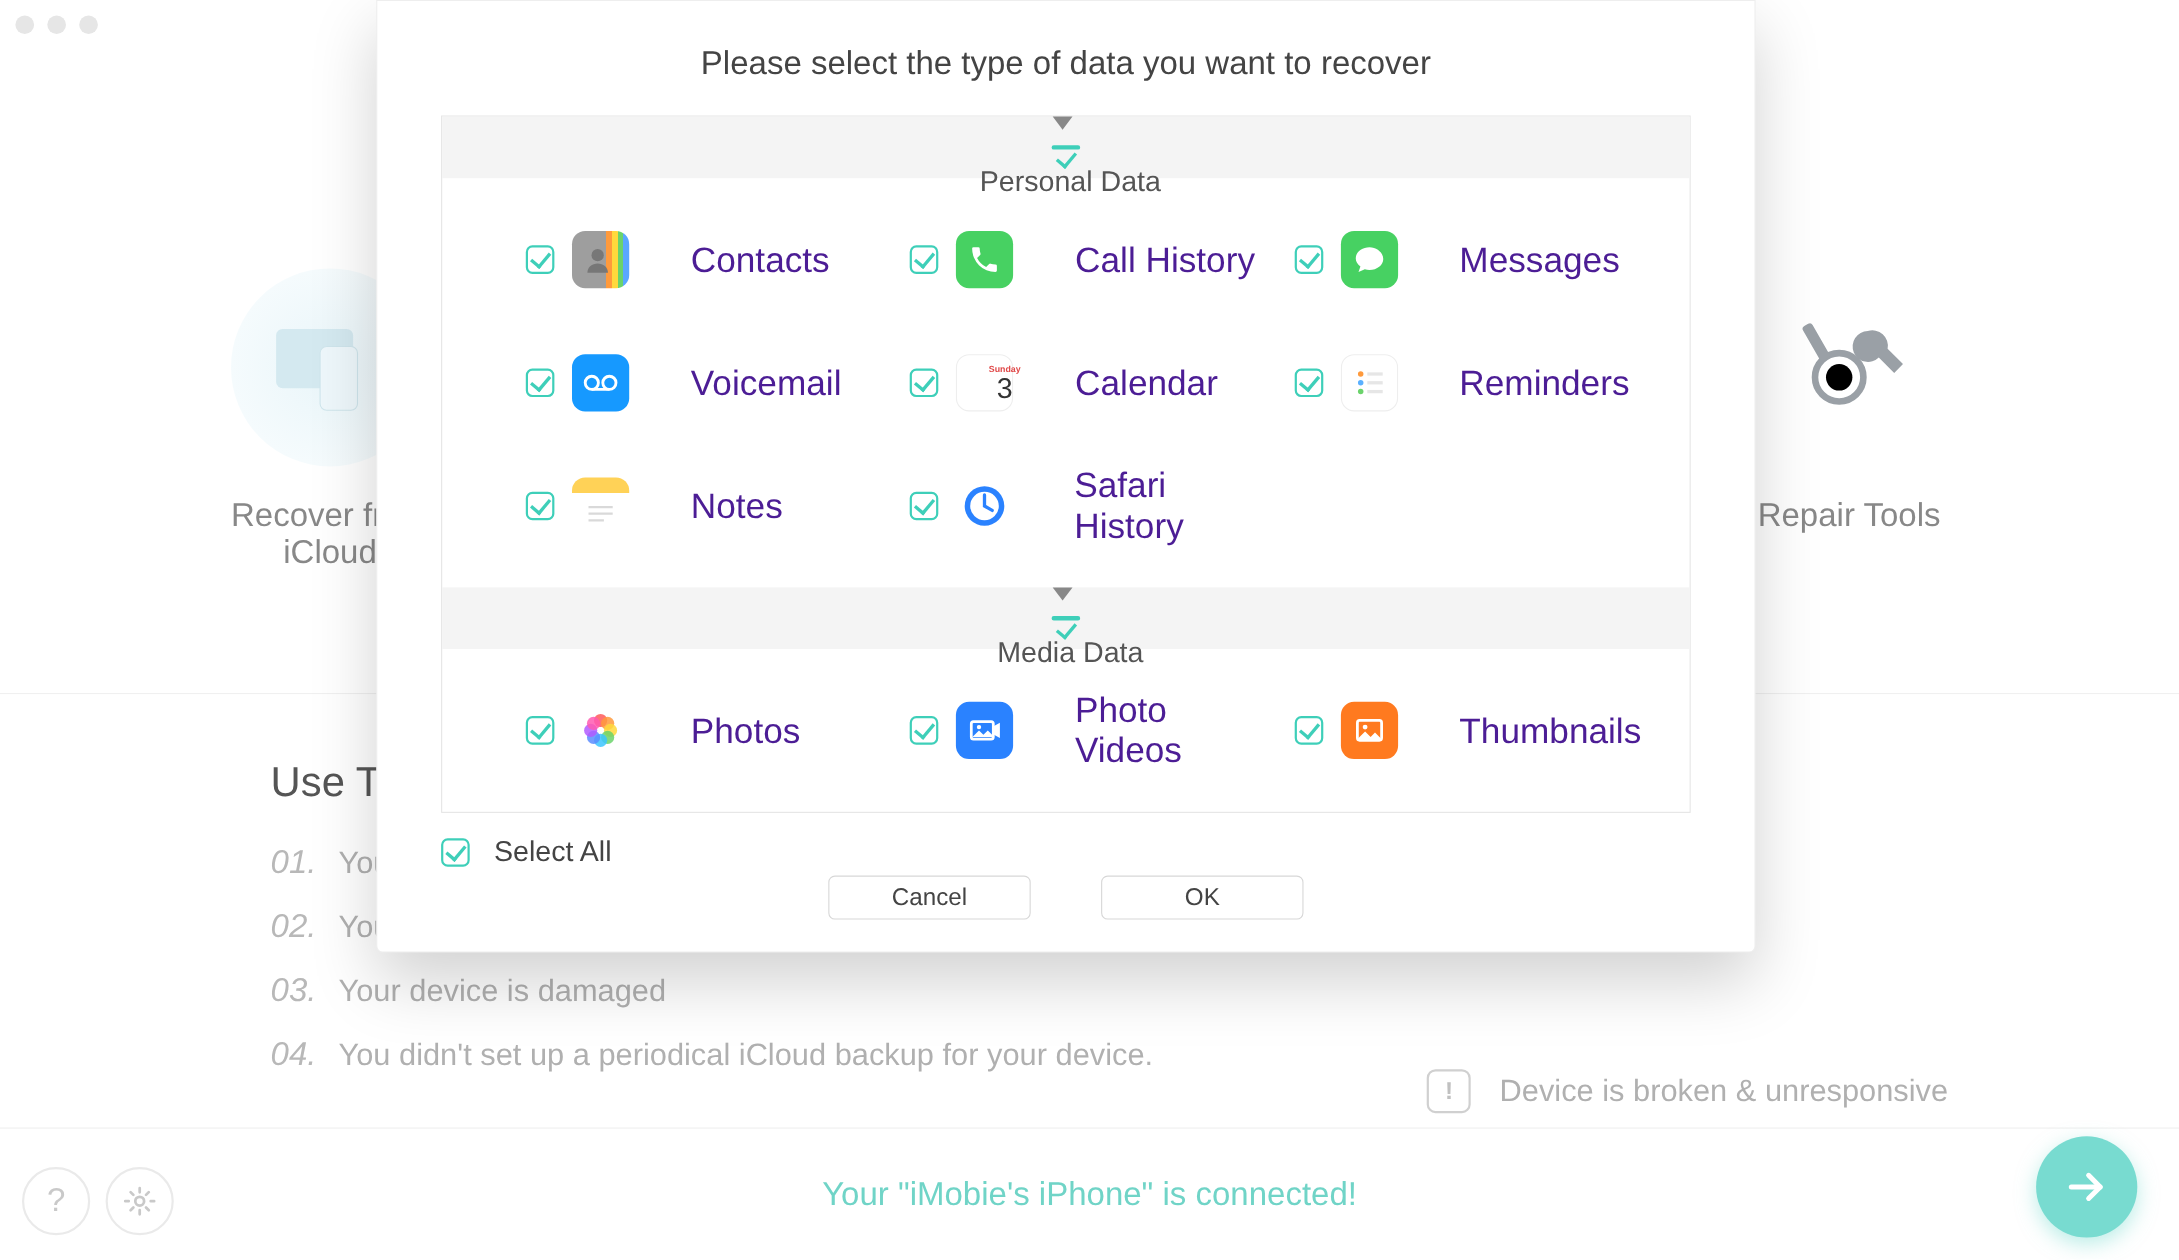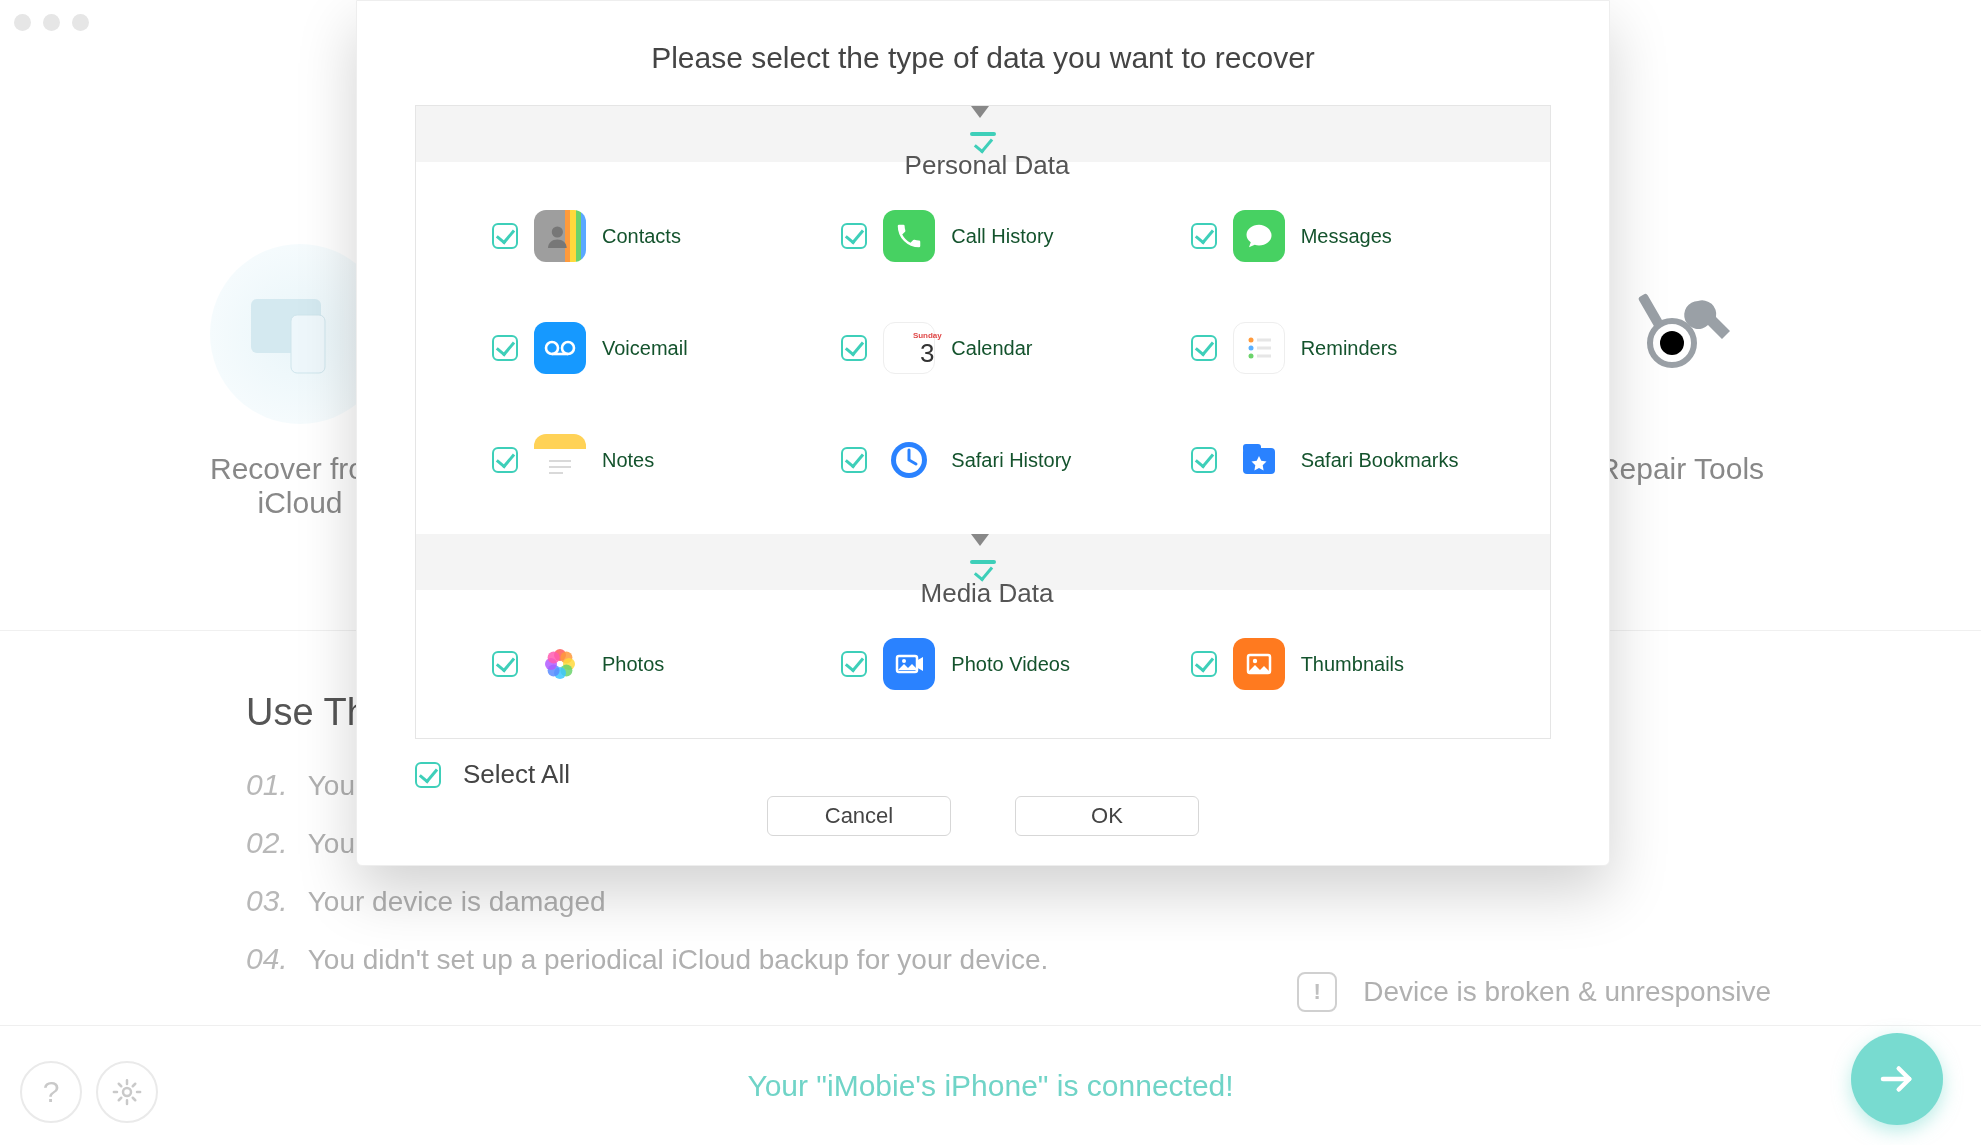--- a/index.html
+++ b/index.html
@@ -28,33 +28,33 @@
   
   .page { position: relative; width: 1981px; height: 1145px; }
 
   .footer { position: absolute; bottom: 0; left: 0; right: 0; height: 120px; border-top: 1px solid #efefef; display:flex; align-items:center; justify-content:center;}
   .footer-text { color:#70d4c7; font-size: 30px; font-weight: 300; }
   .footer-left { position:absolute; left: 20px; bottom: 22px; display:flex; gap: 14px;}
   .circ-btn { width: 62px; height: 62px; border-radius: 50%; border: 2px solid #eaeaea; display:flex; align-items:center; justify-content:center; color:#c9c9c9; font-size:30px; cursor:pointer;}
   .next-btn { position:absolute; right: 38px; bottom: 20px; width: 92px; height: 92px; border-radius: 50%; background: #78dbd0; display:flex; align-items:center; justify-content:center; box-shadow: 0 6px 18px rgba(120,219,208,.5); cursor:pointer;}
 
   
-  .modal { position:absolute; left: 356px; top: 0; width: 1254px; height: 866px; background:#fff; border:1px solid #eee; border-radius: 0 0 6px 6px; box-shadow: 0 26px 60px rgba(0,0,0,.18); padding: 40px 0 24px 0; display:flex; flex-direction:column; }
+  .modal { position:absolute; left: 342px; top: 0; width: 1254px; height: 866px; background:#fff; border:1px solid #eee; border-radius: 0 0 6px 6px; box-shadow: 0 26px 60px rgba(0,0,0,.18); padding: 40px 0 24px 0; display:flex; flex-direction:column; }
   .modal-title { text-align:center; font-size: 30px; color:#444; font-weight: 400; margin-bottom: 30px; }
   .data-box { margin: 0 58px; border:1px solid #e5e5e5; }
   .section-header { background:#f4f4f4; height: 56px; display:flex; align-items:center; padding: 0 20px; gap: 14px; flex-direction: column; }
   .chev { width:0; height:0; border-left:9px solid transparent; border-right:9px solid transparent; border-top:12px solid #888; margin-right: 6px; cursor:pointer;}
   .sec-check { }
   .section-title { font-size: 26px; color:#555; margin-left: 8px;}
   .grid { display:grid; grid-template-columns: 1fr 1fr 1fr; column-gap: 10px; padding: 18px 20px 18px 76px; }
   .cell { display:flex; align-items:center; gap: 16px; height: 112px;}
   .chkbox { width: 26px; height: 26px; border: 2px solid #3ecfb9; border-radius: 6px; position:relative; cursor:pointer;}
   .chkbox::after { content:""; position:absolute; left:6px; top:1px; width:8px; height:14px; border-right:3px solid #3ecfb9; border-bottom:3px solid #3ecfb9; transform: rotate(40deg);}
   .app-icon { width: 52px; height: 52px; border-radius: 12px; display:flex; align-items:center; justify-content:center; }
-  .cell-label { font-size: 20px; color:#14532d; font-weight:300;}
+  .cell-label { font-size: 32px; color:#4c1d95; font-weight:300;margin-left:40px;}
   
   .modal-footer { margin-top: auto; padding: 20px 58px 10px 58px; }
   .select-all { display:flex; align-items:center; gap: 22px; font-size: 26px; color:#444;}
   .btn-row { display:flex; justify-content:center; gap: 64px; margin-top: 6px;}
   .btn { width: 184px; height: 40px; border:1px solid #d7d7d7; border-radius: 6px; background:#fff; font-size: 22px; color:#444; cursor:pointer;}
 
   
   .ic-contacts{background:linear-gradient(90deg,#9e9e9e 60%, #ff9a3c 60% 70%, #ffd93c 70% 80%,#6bd36b 80% 90%,#5aa7ff 90%);}
   .ic-call{background:#47d162;}
   .ic-msg{background:#47d162;}
@@ -264,31 +264,20 @@
           <div class="app-icon ic-safh">
             <svg width="44" height="44" viewBox="0 0 44 44">
                 <circle cx="22" cy="22" r="18" fill="#2a82ff"></circle>
                 <circle cx="22" cy="22" r="13" fill="#fff"></circle>
                 <path d="M22 12v10l7 4" stroke="#2a82ff" stroke-width="3" fill="none" stroke-linecap="round"></path>
               </svg>
           </div>
           <span class="cell-label">Safari History</span>
         </div>
 
-        <div class="cell">
-          <div class="chkbox"></div>
-          <div class="app-icon ic-safb">
-            <svg width="44" height="44" viewBox="0 0 44 44">
-                <rect x="6" y="10" width="32" height="26" rx="4" fill="#2a82ff"></rect>
-                <rect x="6" y="6" width="18" height="8" rx="3" fill="#2a82ff"></rect>
-                <path d="M22 18l2.3 4.7 5.2.8-3.8 3.7.9 5.2L22 30l-4.6 2.4.9-5.2-3.8-3.7 5.2-.8z" fill="#fff"></path>
-              </svg>
-          </div>
-          <span class="cell-label">Safari Bookmarks</span>
-        </div>
       </div>
 
       <div class="section-header">
         <div class="chev"></div>
         <div class="chkbox sec-check"></div>
         <div class="section-title">Media Data</div>
       </div>
       <div class="grid">
 
         <div class="cell">

